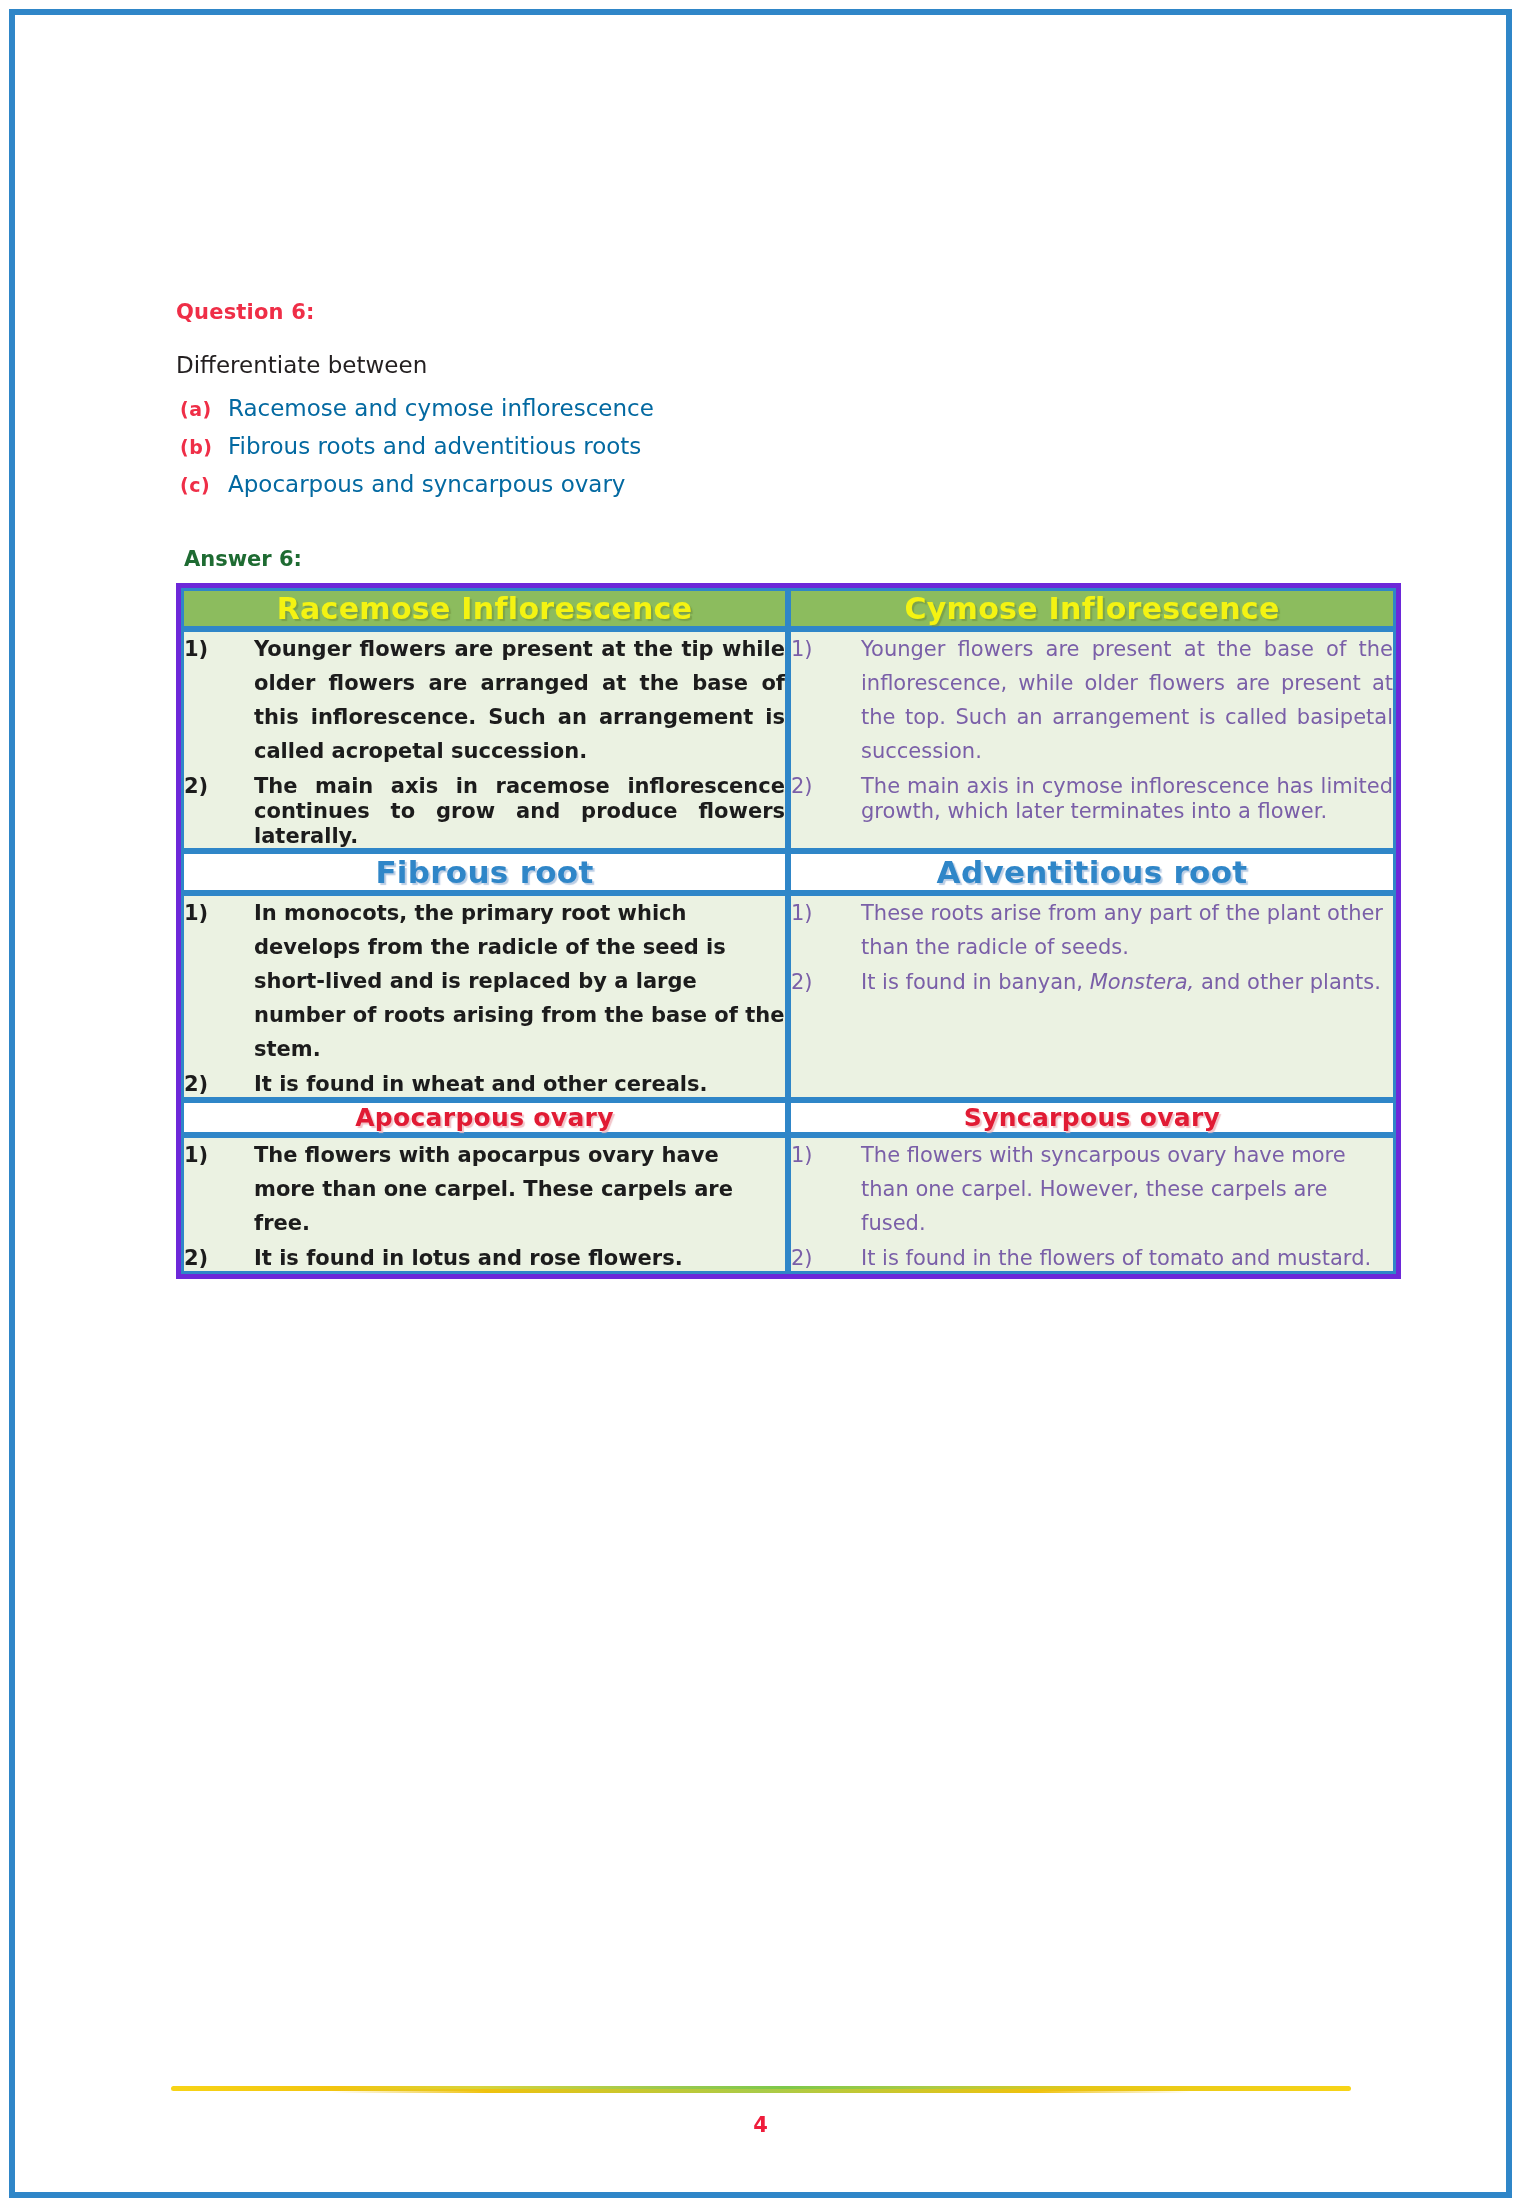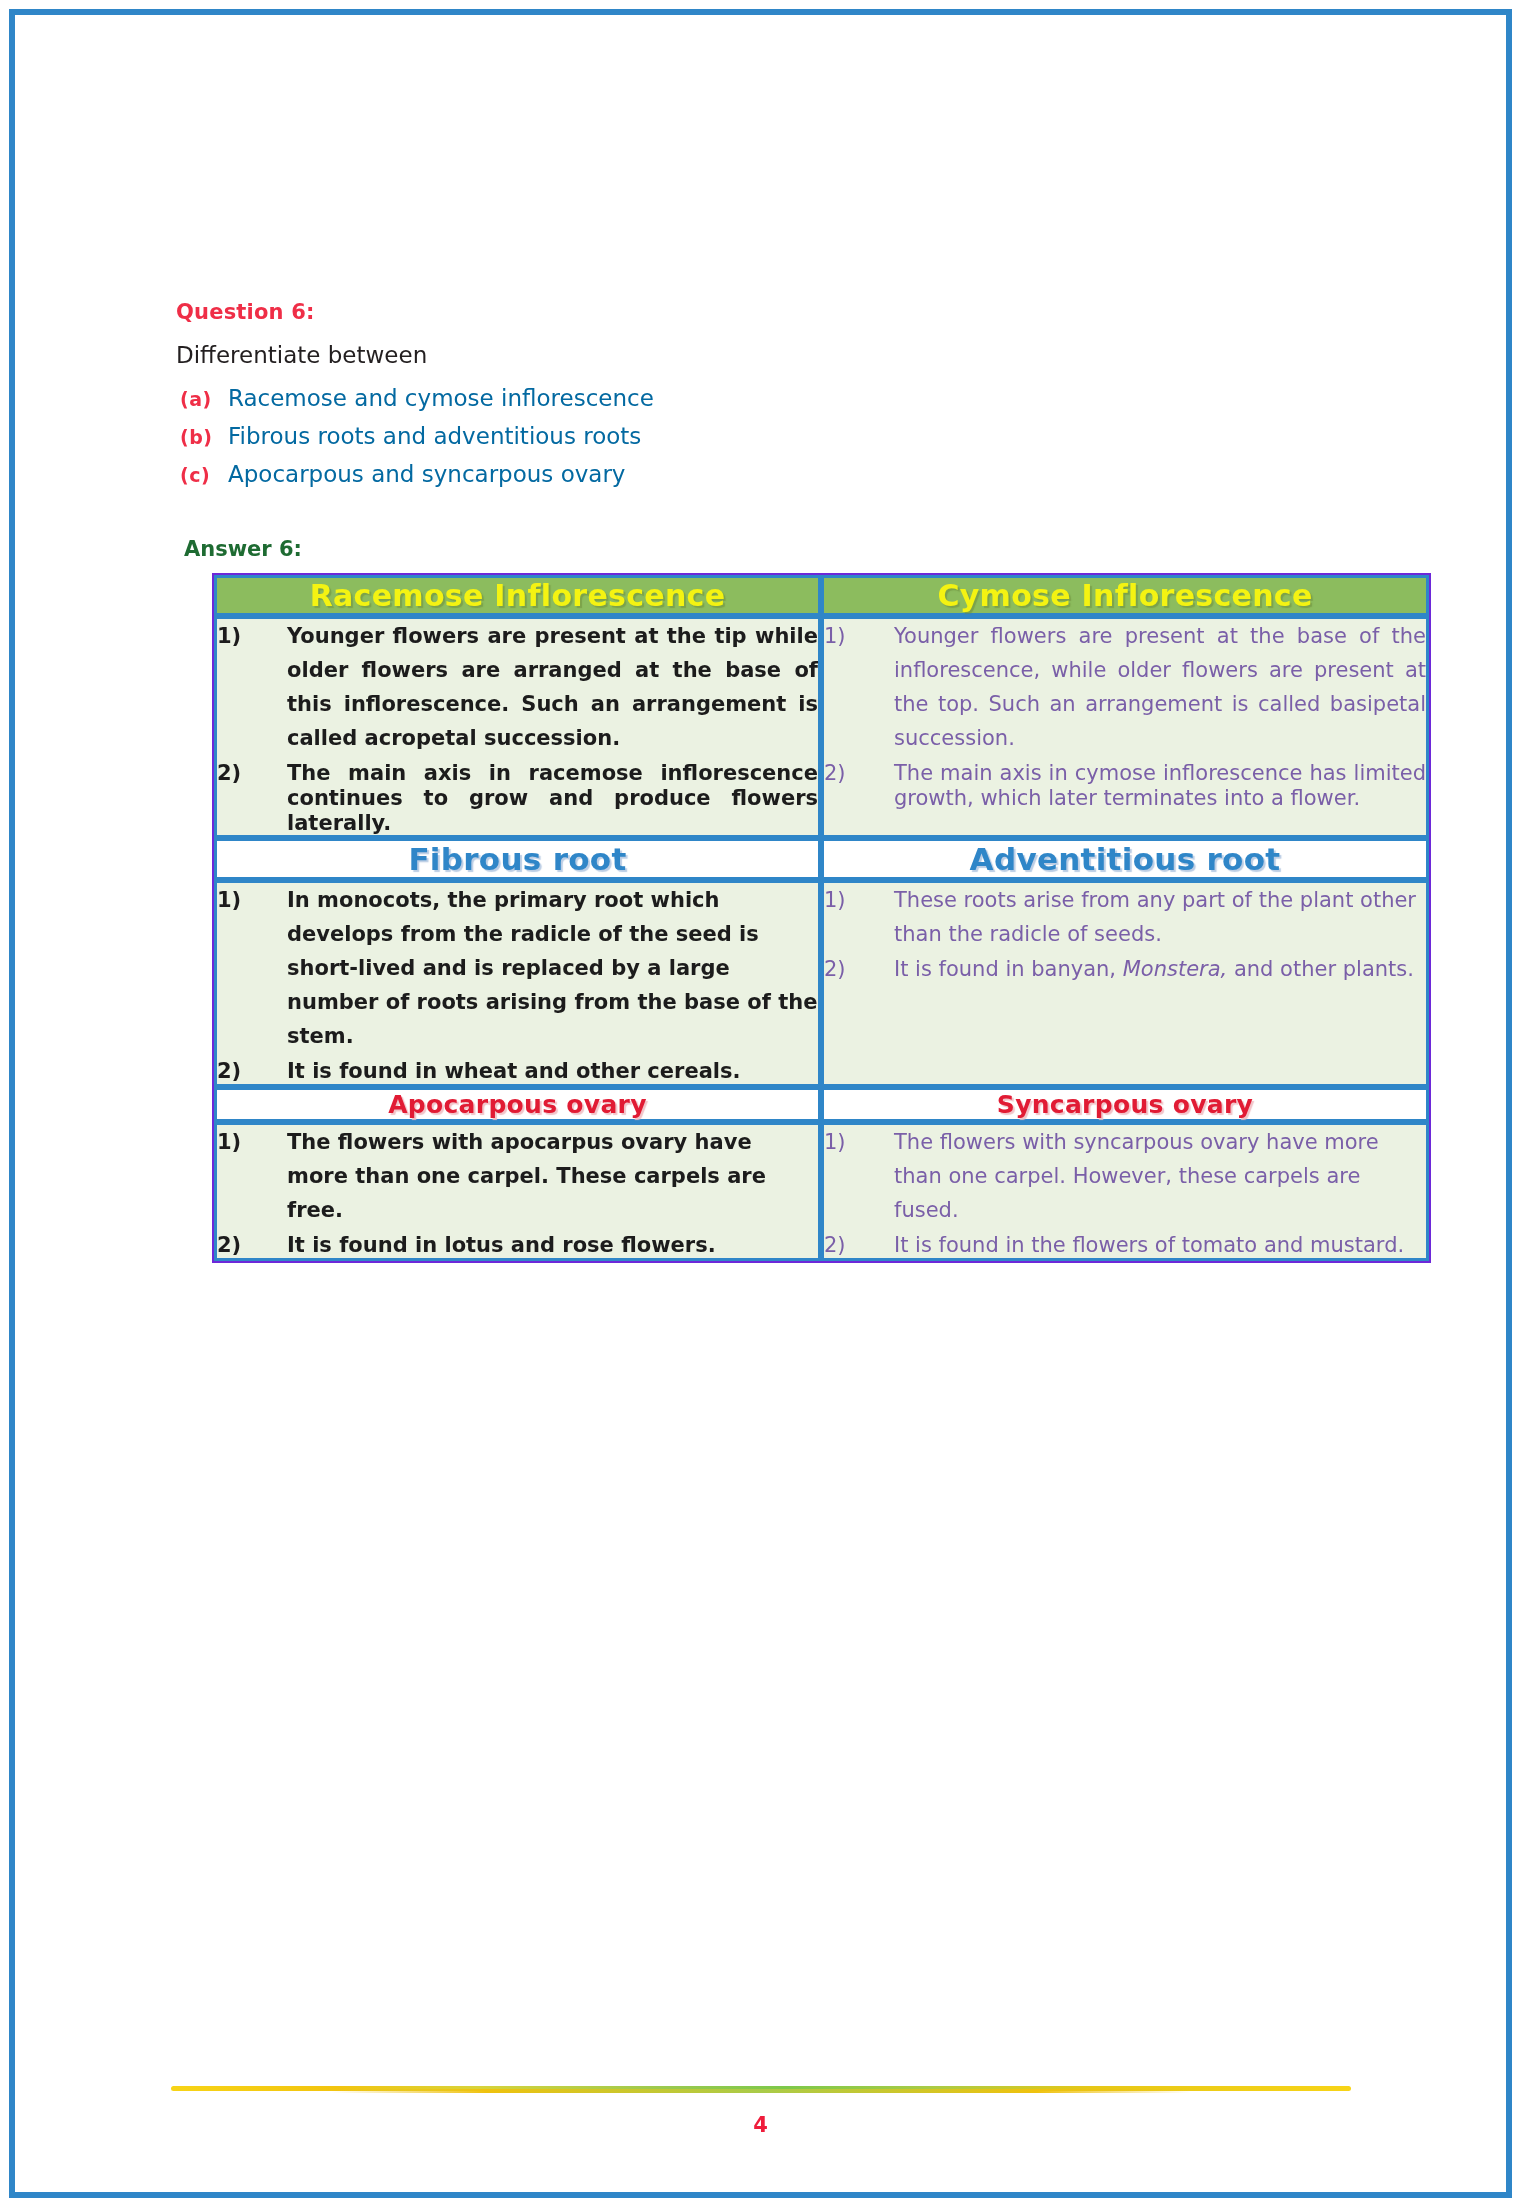--- a/index.html
+++ b/index.html
@@ -36,21 +36,21 @@
     top: 300px;
     width: 1215px;
   }
 
   
   .q-heading {
     color: #ef2e47;
     font-weight: bold;
     font-size: 21px;
     letter-spacing: 0.2px;
-    margin: 0 0 18px 0;
+    margin: 0 0 28px 0;
     font-family: "DejaVu Sans", "Liberation Sans", sans-serif;
   }
   .q-intro {
     color: #231f20;
     font-size: 23px;
     margin: 8px 0 17px 0;
     font-family: "DejaVu Sans", "Liberation Sans", sans-serif;
   }
   .q-list {
     margin: 0 0 0 0;
@@ -83,22 +83,21 @@
     font-size: 21px;
     margin: 50px 0 12px 8px;
   }
 
   
   .cmp-table {
     border-collapse: separate;
     border-spacing: 0;
     width: 1215px;
     table-layout: fixed;
-    border: 2px solid #6d28d9;
-    margin-left: 36px;
+    border: 5px solid #6d28d9;
   }
   .cmp-table td {
     border: 3px solid #2f86c8;
     vertical-align: top;
     padding: 0;
   }
   .col-left { width: 607px; }
   .col-right { width: 608px; }
 
   .hdr-cell {

